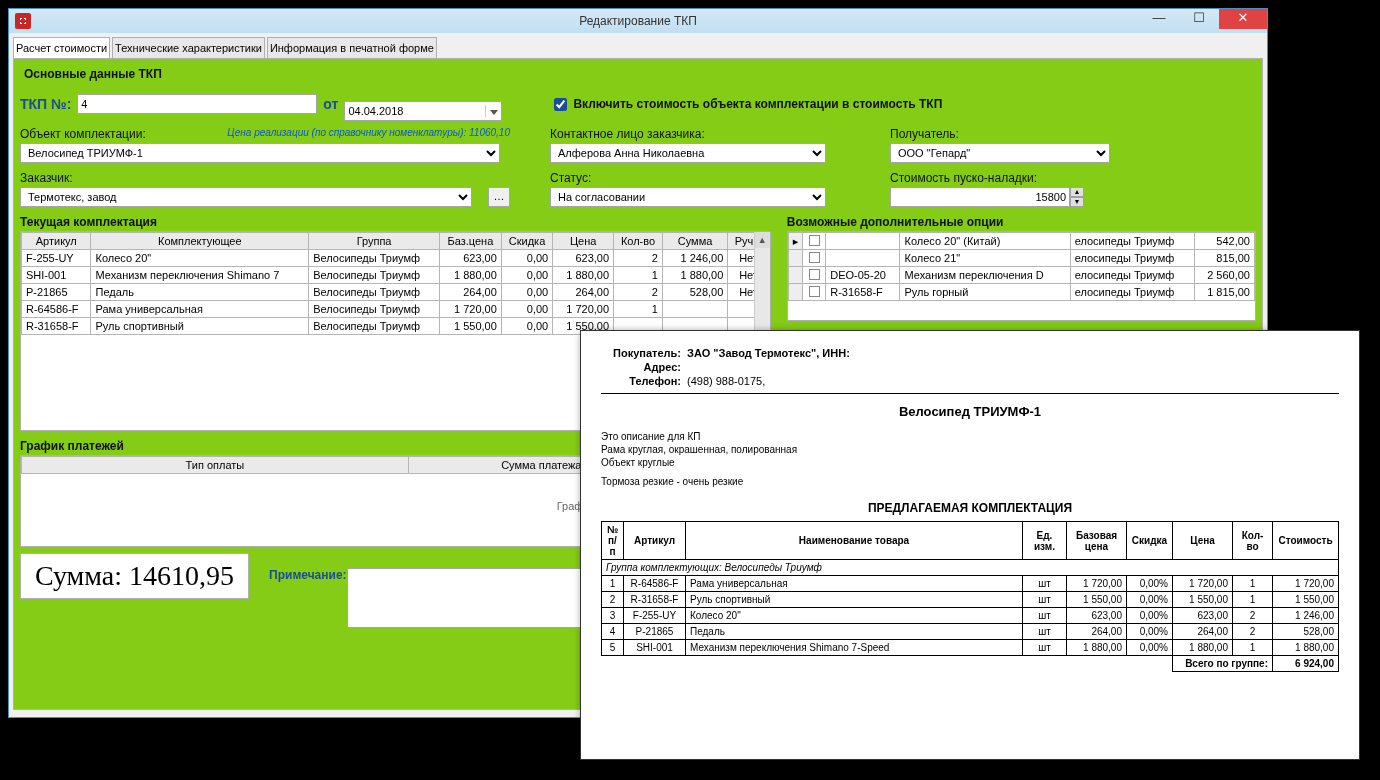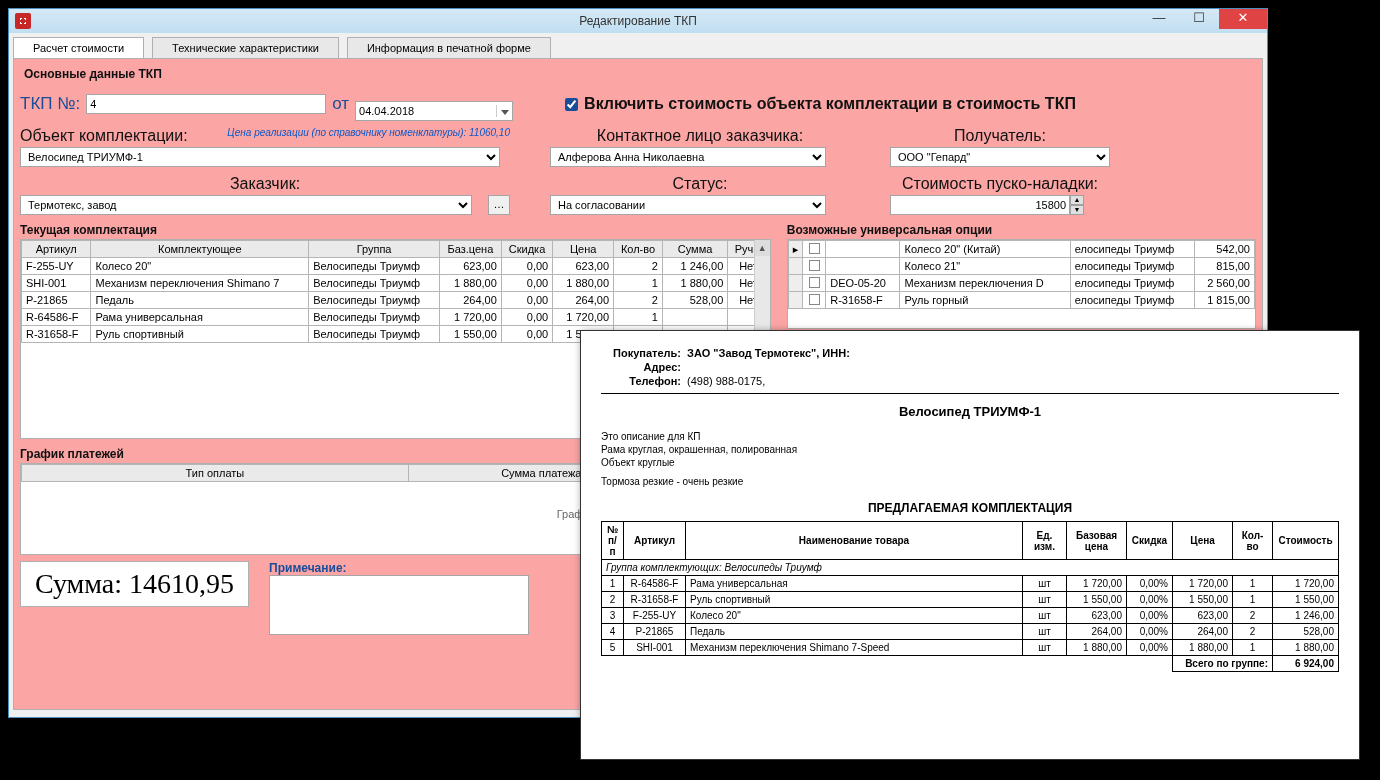--- a/index.html
+++ b/index.html
@@ -6,27 +6,27 @@
 body { font-family: "Segoe UI", Tahoma, sans-serif; font-size: 11px; background: #000; width: 1380px; height: 780px; position: relative; overflow: hidden; }
 .window { position: absolute; top: 8px; left: 8px; width: 1260px; height: 710px; background: #f0f0f0; border: 1px solid #4a90c2; box-shadow: 0 0 6px rgba(0,0,0,0.4); }
 .titlebar { height: 24px; background: linear-gradient(#d6e8f5,#c0dff2); display: flex; align-items: center; position: relative; }
 .titlebar .app-icon { width: 16px; height: 16px; margin: 0 6px; background: #c62828; border-radius: 2px; position: relative; }
 .titlebar .app-icon::after { content:""; position:absolute; inset:2px; background: radial-gradient(circle at 30% 30%, #fff 0, #fff 1px, transparent 1px), radial-gradient(circle at 70% 30%, #fff 0, #fff 1px, transparent 1px), radial-gradient(circle at 30% 70%, #fff 0, #fff 1px, transparent 1px), radial-gradient(circle at 70% 70%, #fff 0, #fff 1px, transparent 1px); }
 .titlebar .title { position:absolute; left:50%; transform:translateX(-50%); color:#333; font-size:12px; }
 .winbtns { position:absolute; right:0; top:0; display:flex; }
 .winbtn { width:40px; height:20px; text-align:center; line-height:18px; font-size:13px; color:#333; cursor:pointer; }
 .winbtn.close { background:#e04343; color:#fff; width:48px; }
 .tabs { display:flex; margin: 4px 4px 0 4px; }
-.tab { padding: 4px 19px; border:1px solid #b0b0b0; border-bottom:none; background:#e8e8e8; margin-right:8px; cursor:pointer; }
+.tab { padding: 4px 2px; border:1px solid #b0b0b0; border-bottom:none; background:#e8e8e8; margin-right:2px; cursor:pointer; }
 .tab.active { background:#fff; }
-.content { margin: 0 4px 4px 4px; border:1px solid #b0b0b0; background:#fca5a5; padding: 6px; height: calc(100% - 56px); position: relative; }
+.content { margin: 0 4px 4px 4px; border:1px solid #b0b0b0; background:#84cc16; padding: 6px; height: calc(100% - 56px); position: relative; }
 .frame-label { font-weight:bold; font-size:12px; margin: 2px 0 6px 4px; color:#111; }
 .row { display:flex; align-items:center; gap:6px; margin-bottom:6px; }
-.label { color:#111; font-size:16px;text-align:center; }
-.bold-blue { font-weight:normal; color:#1a4d99; font-size:17px; }
+.label { color:#111; font-size:12px; }
+.bold-blue { font-weight:bold; color:#1a4d99; font-size:14px; }
 input[type=text], select { font-family: inherit; font-size:11px; padding:1px 3px; border:1px solid #a5a5a5; background:#fff; height:20px; }
 .tkp-no { width: 240px; }
 .date-sel { width: 140px; }
 .chk { accent-color: #1a4d99; }
 .cols3 { display:flex; gap:40px; }
 .col { display:flex; flex-direction:column; gap:2px; }
 .hint { color:#0b58c9; font-style:italic; font-size:10px; }
 .wide-sel { width: 480px; }
 .mid-sel { width: 276px; }
 .small-btn { width:22px; height:20px; border:1px solid #a5a5a5; background:#f0f0f0; text-align:center; line-height:16px; cursor:pointer; }
@@ -39,21 +39,21 @@
 table.grid td.num { text-align:right; }
 table.grid td.ctr { text-align:center; }
 .grid-scroll { border:1px solid #b0b0b0; height:200px; overflow:hidden; background:#fff; position:relative; }
 .scrollbar { position:absolute; right:0; top:0; width:16px; height:100%; background:#e8e8e8; border-left:1px solid #ccc; }
 .scroll-up, .scroll-down { height:16px; background:#ddd; text-align:center; font-size:9px; line-height:16px; color:#555; }
 .pay-box { margin-top:8px; }
 .pay-grid { border:1px solid #b0b0b0; background:#fff; height:92px; position:relative; }
 .pay-empty { text-align:center; color:#666; font-size:11px; padding-top:26px; }
 .bottom-row { display:flex; align-items:flex-start; gap:20px; margin-top:6px; }
 .sum-box { border:1px solid #b0b0b0; background:#fff; padding:6px 14px; font-size:28px; font-family: Georgia, serif; }
-.note-col { display:flex; flex-direction:column; }
+.note-col { display:flex; flex-direction:row;margin-top:15px; }
 .note-label { color:#1a4d99; font-weight:bold; font-size:12px; }
 .note-input { width: 260px; height: 60px; border:1px solid #a5a5a5; background:#fff; }
 .spinner { display:flex; align-items:center; }
 .spinner input { width:180px; text-align:right; }
 .spin-btns { display:flex; flex-direction:column; }
 .spin-btns span { width:14px; height:10px; border:1px solid #a0a0a0; background:#e0e0e0; font-size:7px; text-align:center; line-height:8px; cursor:pointer; }
 .doc-preview { position:absolute; top:330px; left:580px; width:780px; height:430px; background:#fff; border:1px solid #333; box-shadow: 2px 2px 8px rgba(0,0,0,0.5); padding: 16px 20px; font-size:11px; overflow:hidden; }
 .doc-preview .kv { display:flex; gap:6px; margin-bottom:2px; }
 .doc-preview .k { width:80px; text-align:right; font-weight:bold; }
 .doc-preview hr { margin: 6px 0 10px 0; border:none; border-top:1px solid #000; }
@@ -215,21 +215,21 @@
                   <td class="ctr"></td>
                 </tr>
           </tbody>
             </table>
           <div class="scrollbar">
             <div class="scroll-up">▲</div>
           </div>
         </div>
       </div>
       <div class="grid-box" style="flex:1">
-        <div class="grid-title">Возможные универсальная опции</div>
+        <div class="grid-title">Возможные дополнительные опции</div>
         <div class="opt-scroll">
           <table class="grid">
             <tbody>
             <tr>
                   <td class="row-ind">▸</td>
                   <td class="ctr"><span class="opt-chk"></span></td>
                   <td></td>
                   <td>Колесо 20" (Китай)</td>
                   <td>елосипеды Триумф</td>
                   <td class="num">542,00</td>

